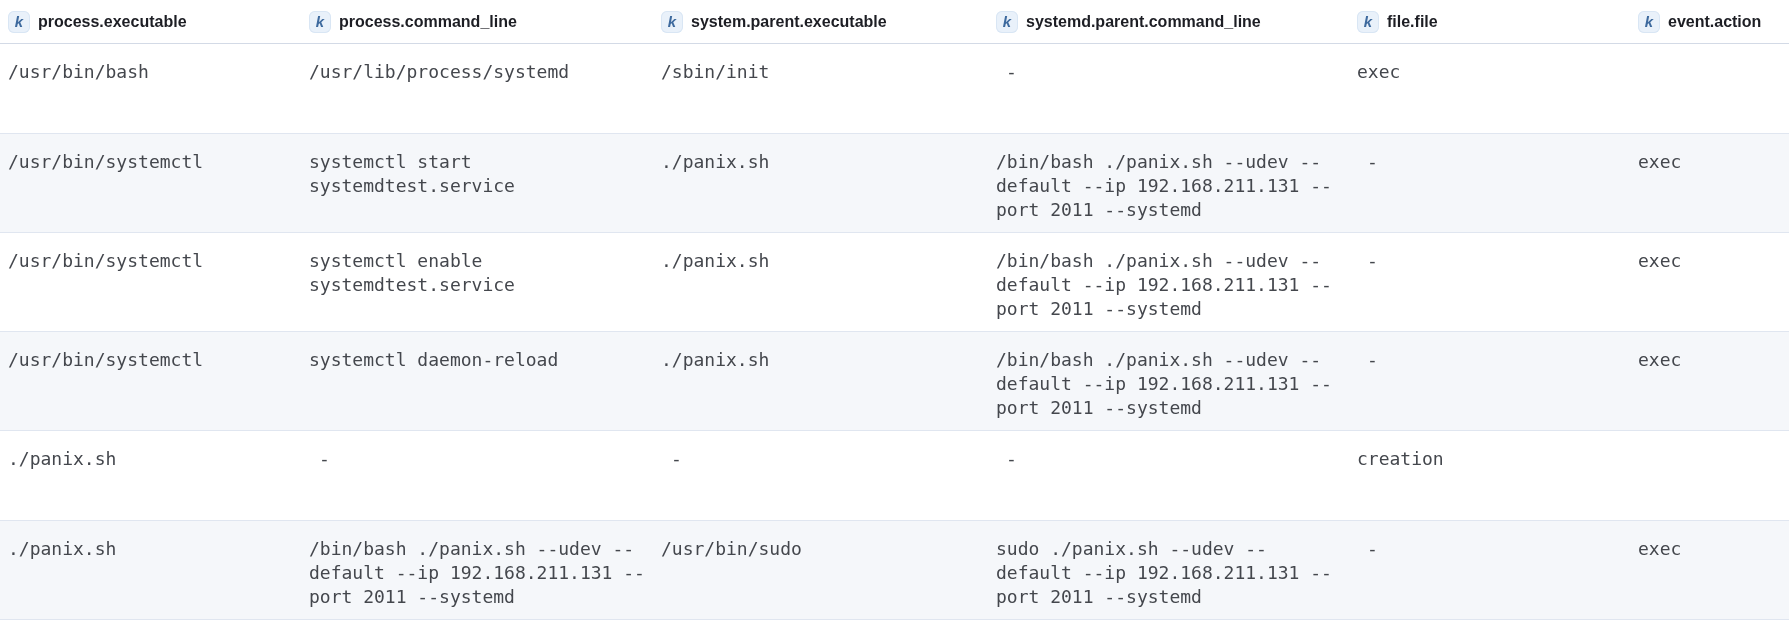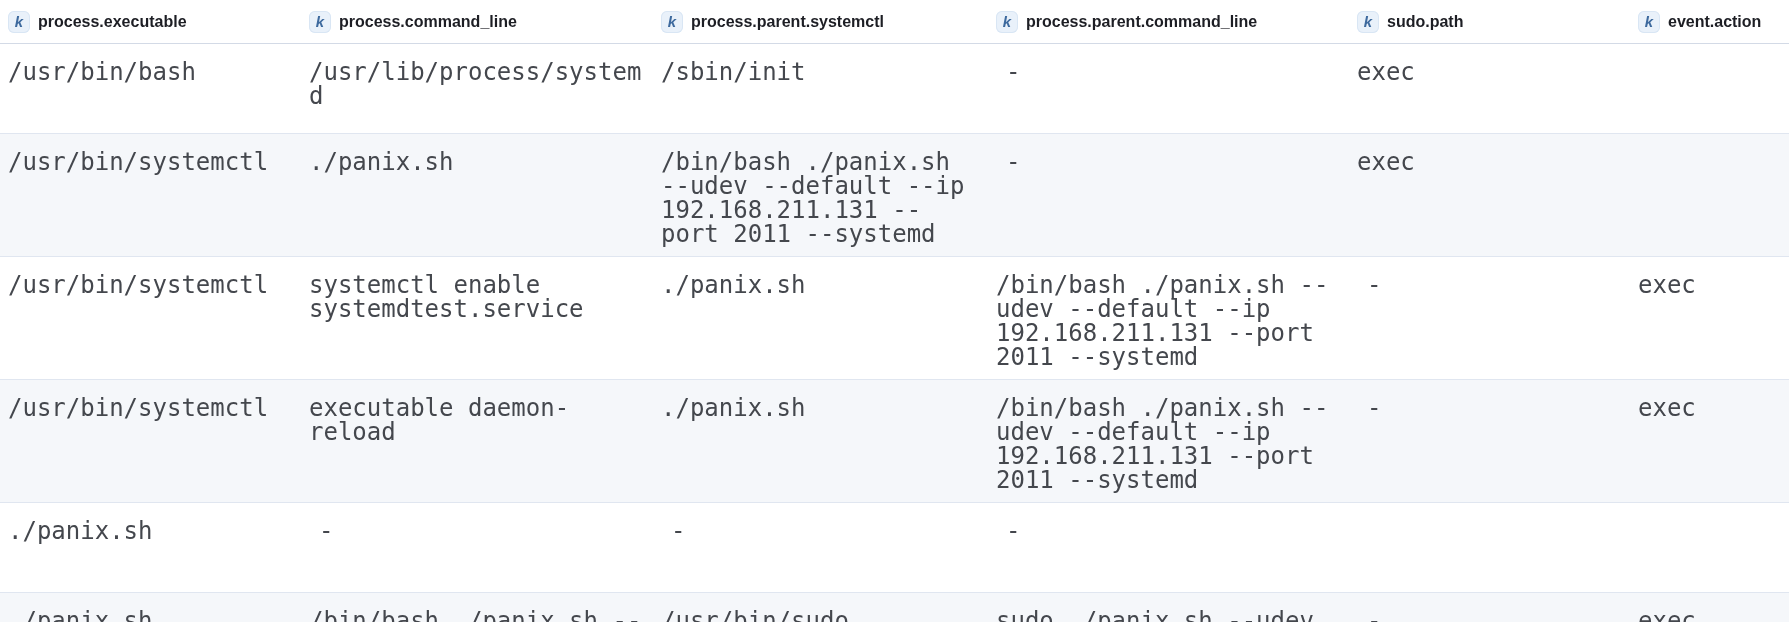--- a/index.html
+++ b/index.html
@@ -42,21 +42,21 @@
     display:flex;align-items:center;justify-content:center;
     line-height:1;
   }
   .row{
     border-bottom:1px solid var(--row-border);
     min-height:89px;
   }
   .row.striped{background:var(--stripe-bg);}
   .cell{
     font-family:"DejaVu Sans Mono","Liberation Mono",monospace;
-    font-size:24px;line-height:24px;color:var(--cell-text);
+    font-size:18px;line-height:24px;color:var(--cell-text);
     padding:16px 2px 10px 8px;
     overflow-wrap:anywhere;word-wrap:break-word;
   }
   .cell.c3{padding-right:14px;}
   .cell.c4{padding-right:16px;}
   .cell.empty{padding-left:18px;}
 </style>
 </head>
 <body>
 
@@ -65,71 +65,73 @@
       <div class="header-cell">
         <span class="k-badge">k</span>
         <span class="header-label">process.executable</span>
       </div>
       <div class="header-cell">
         <span class="k-badge">k</span>
         <span class="header-label">process.command_line</span>
       </div>
       <div class="header-cell">
         <span class="k-badge">k</span>
-        <span class="header-label">process.parent.systemctl</span>
+        <span class="header-label">system.parent.executable</span>
       </div>
       <div class="header-cell">
         <span class="k-badge">k</span>
-        <span class="header-label">process.parent.command_line</span>
+        <span class="header-label">systemd.parent.command_line</span>
       </div>
       <div class="header-cell">
         <span class="k-badge">k</span>
-        <span class="header-label">sudo.path</span>
+        <span class="header-label">file.file</span>
       </div>
       <div class="header-cell">
         <span class="k-badge">k</span>
         <span class="header-label">event.action</span>
       </div>
     </div>
   <div id="tbody">
       <div class="row">
         <div class="cell c0">/usr/bin/bash</div>
         <div class="cell c2">/usr/lib/process/systemd</div>
         <div class="cell c3">/sbin/init</div>
         <div class="cell c4 empty">-</div>
         <div class="cell c5">exec</div>
       </div>
       <div class="row striped">
         <div class="cell c0">/usr/bin/systemctl</div>
+        <div class="cell c1">systemctl start systemdtest.service</div>
         <div class="cell c2">./panix.sh</div>
         <div class="cell c3">/bin/bash ./panix.sh --udev --default --ip 192.168.211.131 --port 2011 --systemd</div>
         <div class="cell c4 empty">-</div>
         <div class="cell c5">exec</div>
       </div>
       <div class="row">
         <div class="cell c0">/usr/bin/systemctl</div>
         <div class="cell c1">systemctl enable systemdtest.service</div>
         <div class="cell c2">./panix.sh</div>
         <div class="cell c3">/bin/bash ./panix.sh --udev --default --ip 192.168.211.131 --port 2011 --systemd</div>
         <div class="cell c4 empty">-</div>
         <div class="cell c5">exec</div>
       </div>
       <div class="row striped">
         <div class="cell c0">/usr/bin/systemctl</div>
-        <div class="cell c1">executable daemon-reload</div>
+        <div class="cell c1">systemctl daemon-reload</div>
         <div class="cell c2">./panix.sh</div>
         <div class="cell c3">/bin/bash ./panix.sh --udev --default --ip 192.168.211.131 --port 2011 --systemd</div>
         <div class="cell c4 empty">-</div>
         <div class="cell c5">exec</div>
       </div>
       <div class="row">
         <div class="cell c0">./panix.sh</div>
         <div class="cell c1 empty">-</div>
         <div class="cell c2 empty">-</div>
         <div class="cell c3 empty">-</div>
+        <div class="cell c5">creation</div>
       </div>
       <div class="row striped">
         <div class="cell c0">./panix.sh</div>
         <div class="cell c1">/bin/bash ./panix.sh --udev --default --ip 192.168.211.131 --port 2011 --systemd</div>
         <div class="cell c2">/usr/bin/sudo</div>
         <div class="cell c3">sudo ./panix.sh --udev --default --ip 192.168.211.131 --port 2011 --systemd</div>
         <div class="cell c4 empty">-</div>
         <div class="cell c5">exec</div>
       </div>
     </div>

